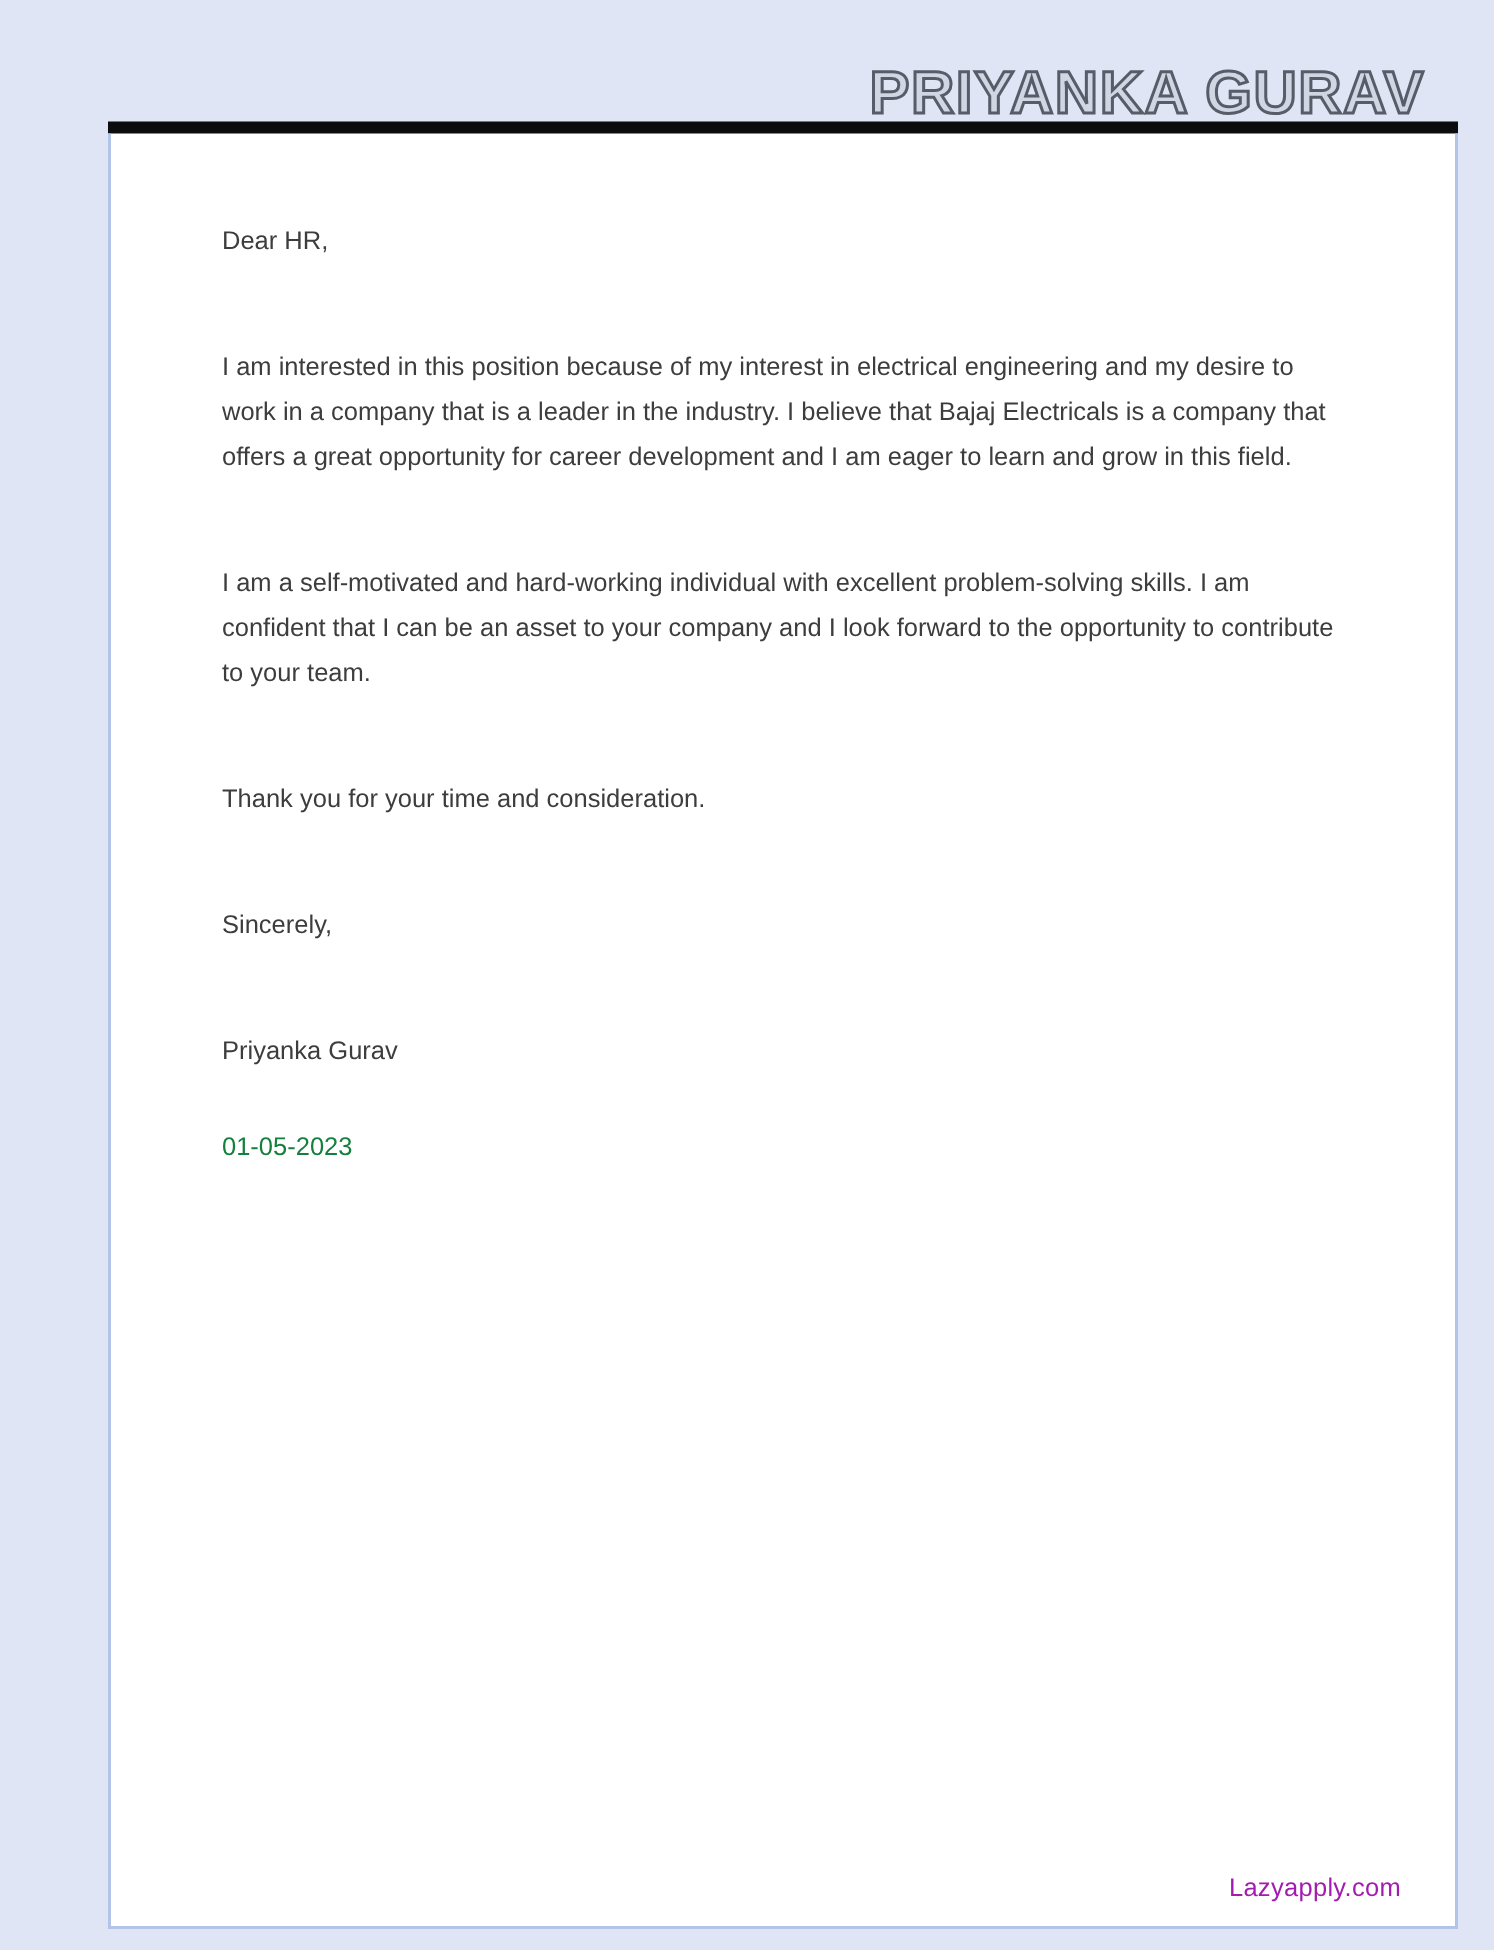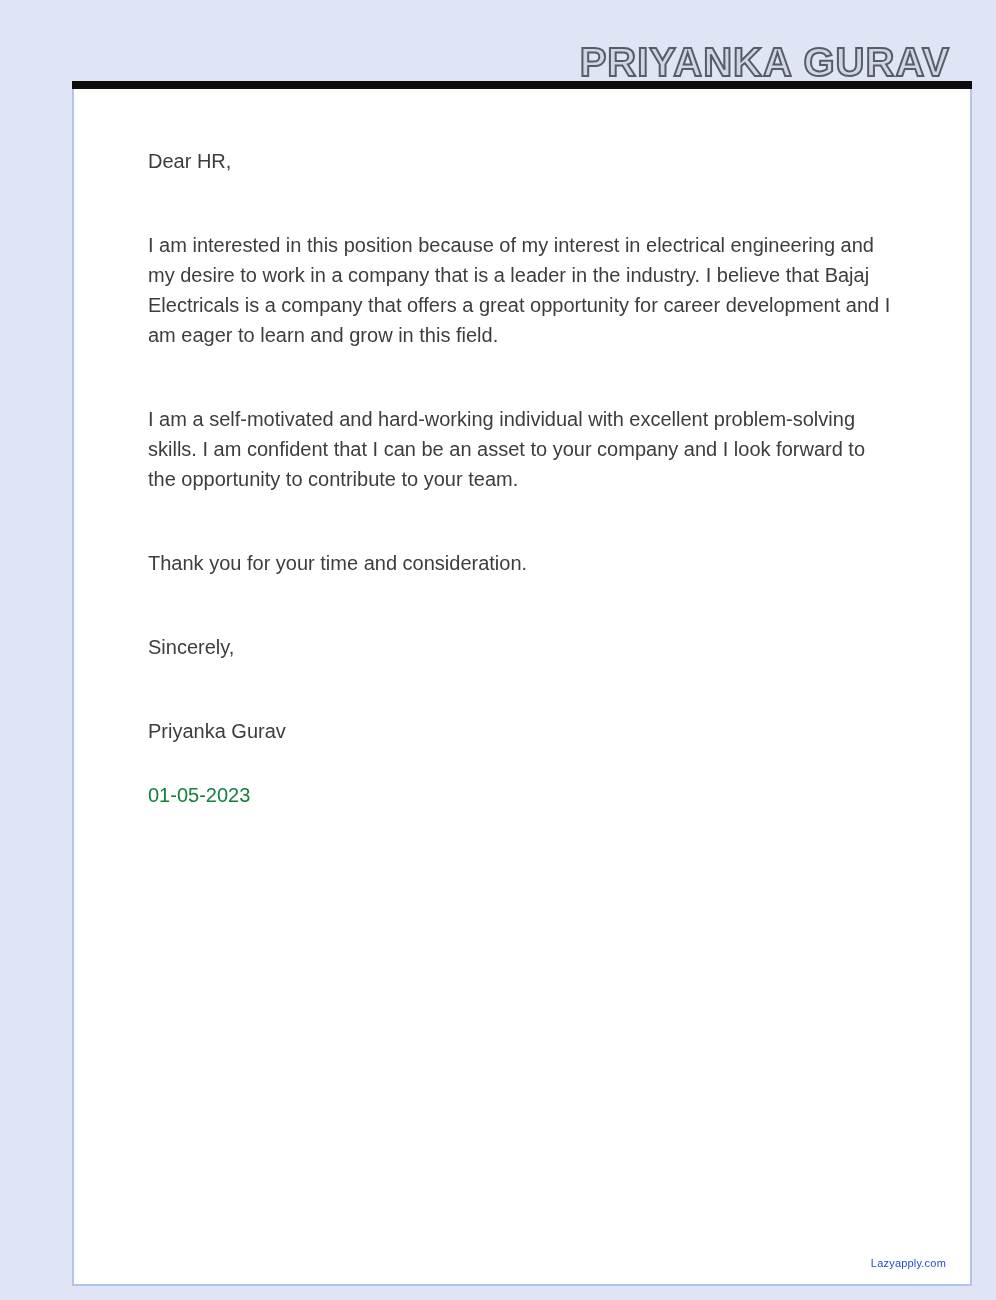--- a/index.html
+++ b/index.html
@@ -45,37 +45,37 @@
     top: 65px;
     width: 900px;
     height: 1197px;
     background: #ffffff;
     border-left: 2px solid #b3c5e6;
     border-right: 2px solid #b3c5e6;
     border-bottom: 2px solid #b3c5e6;
   }
   .letter-body {
     padding: 33px 52px 0 50px;
-    font-size: 20px;
+    font-size: 17px;
     line-height: 30px;
     color: #3d3d3d;
     font-weight: 300;
   }
   .letter-body p { margin: 0 0 30px 0; }
   .letter-body p.signature { margin-bottom: 10px; }
   .date-line {
     color: #15803d;
     margin-bottom: 0;
   }
   .watermark {
     position: absolute;
-    right: 12px;
+    right: 24px;
     bottom: 3px;
-    font-size: 11px;
-    color: #1d4ed8;
+    font-size: 17px;
+    color: #a21caf;
     letter-spacing: 0.2px;
   }
   
   .bottom-strip {
     position: absolute;
     left: 0;
     bottom: 0;
     width: 996px;
     height: 8px;
     background: #000000;

